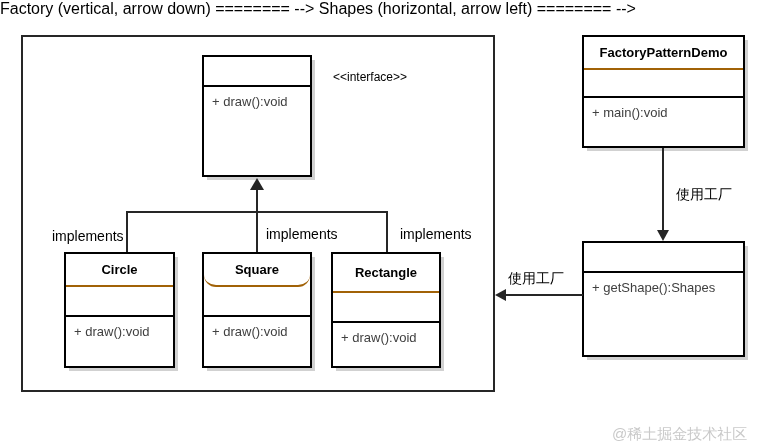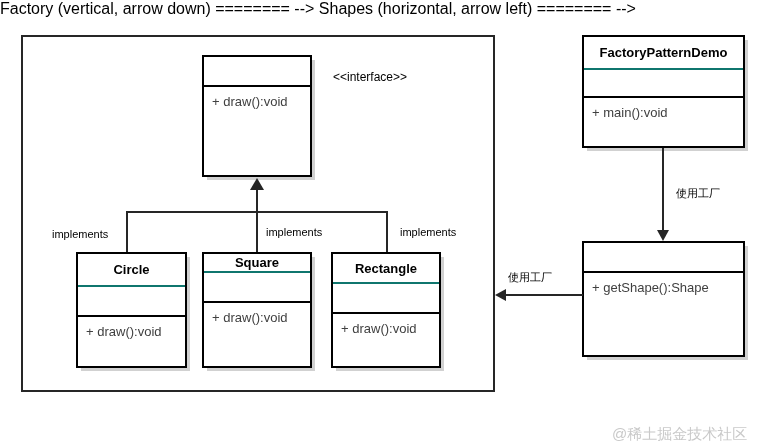--- a/index.html
+++ b/index.html
@@ -33,21 +33,21 @@
     position: absolute;
     box-sizing: border-box;
     border: 2px solid #000000;
     background: #ffffff;
     box-shadow: 4px 4px 0 -1px rgba(0,0,0,0.18);
     display: flex;
     flex-direction: column;
   }
   .uml-title {
     box-sizing: border-box;
-    border-bottom: 2px solid #0f766e;
+    border-bottom: 2px solid #a16207;
     text-align: center;
     font-weight: bold;
     font-size: 13px;
     color: #000000;
     display: flex;
     align-items: center;
     justify-content: center;
     white-space: nowrap;
   }
   .uml-attrs {
@@ -97,21 +97,21 @@
     width: 0;
     height: 0;
     border-top: 6px solid transparent;
     border-bottom: 6px solid transparent;
     border-right: 11px solid #262626;
   }
 
   
   .edge-label {
     position: absolute;
-    font-size: 11px;
+    font-size: 14px;
     color: #000000;
     white-space: nowrap;
   }
   .stereotype {
     position: absolute;
     font-size: 12px;
     color: #000000;
     white-space: nowrap;
   }
   .watermark {
@@ -148,51 +148,51 @@
   
   <div class="line-v" style="left:126px; top:211px; height:42px;"></div>
   <div class="line-v" style="left:256px; top:211px; height:42px;"></div>
   <div class="line-v" style="left:386px; top:211px; height:42px;"></div>
 
   <span class="edge-label" style="left:52px; top:228px;">implements</span>
   <span class="edge-label" style="left:266px; top:226px;">implements</span>
   <span class="edge-label" style="left:400px; top:226px;">implements</span>
 
   
-  <div class="uml-class" style="left:76px; top:252px; width:111px; height:116px;">
+  <div class="uml-class" style="left:64px; top:252px; width:111px; height:116px;">
     <div class="uml-title" style="height:33px;">Circle</div>
     <div class="uml-attrs" style="height:30px;"></div>
     <div class="uml-methods">+ draw():void</div>
   </div>
 
   
   <div class="uml-class" style="left:202px; top:252px; width:110px; height:116px;">
-    <div class="uml-title" style="height:19px;">Square</div>
+    <div class="uml-title" style="height:33px;border-radius:12px;">Square</div>
     <div class="uml-attrs" style="height:30px;"></div>
     <div class="uml-methods">+ draw():void</div>
   </div>
 
   
   <div class="uml-class" style="left:331px; top:252px; width:110px; height:116px;">
-    <div class="uml-title" style="height:30px;">Rectangle</div>
+    <div class="uml-title" style="height:39px;">Rectangle</div>
     <div class="uml-attrs" style="height:30px;"></div>
     <div class="uml-methods">+ draw():void</div>
   </div>
 
   
   <div class="uml-class" style="left:582px; top:35px; width:163px; height:113px;">
     <div class="uml-title" style="height:33px;">FactoryPatternDemo</div>
     <div class="uml-attrs" style="height:28px;"></div>
     <div class="uml-methods">+ main():void</div>
   </div>
 
   
   <div class="uml-class" style="left:582px; top:241px; width:163px; height:116px;">
     <div class="uml-attrs" style="height:30px;"></div>
-    <div class="uml-methods">+ getShape():Shape</div>
+    <div class="uml-methods">+ getShape():Shapes</div>
   </div>
 
    Factory (vertical, arrow down) ======== --&gt;
   <div class="line-v" style="left:662px; top:148px; height:82px;"></div>
   <div class="arrow-down" style="left:657px; top:230px;"></div>
   <span class="edge-label" style="left:676px; top:186px;">使用工厂</span>
 
    Shapes (horizontal, arrow left) ======== --&gt;
   <div class="line-h" style="left:506px; top:294px; width:77px;"></div>
   <div class="arrow-left" style="left:495px; top:289px;"></div>

